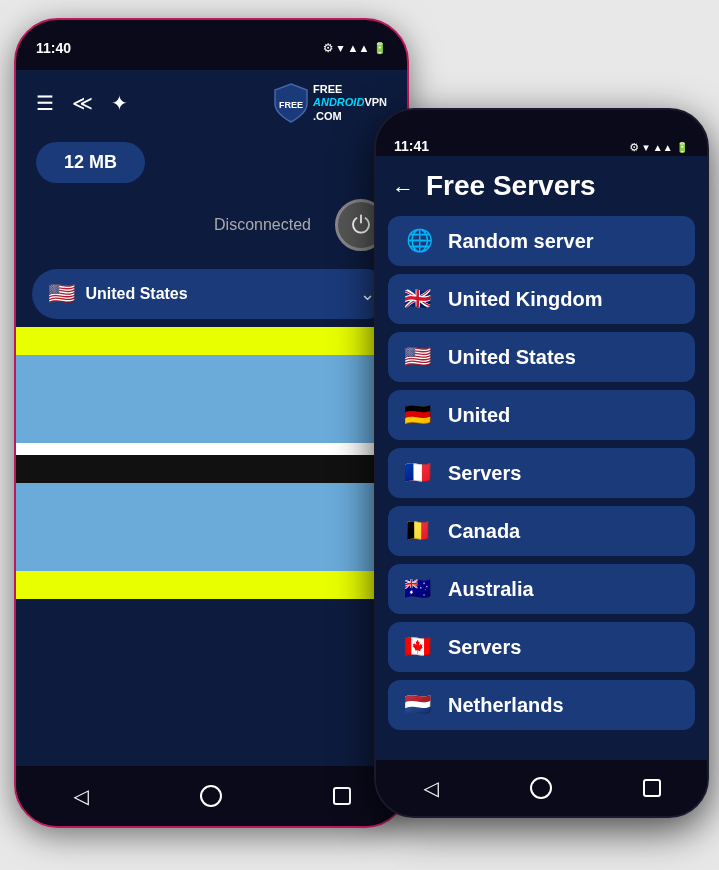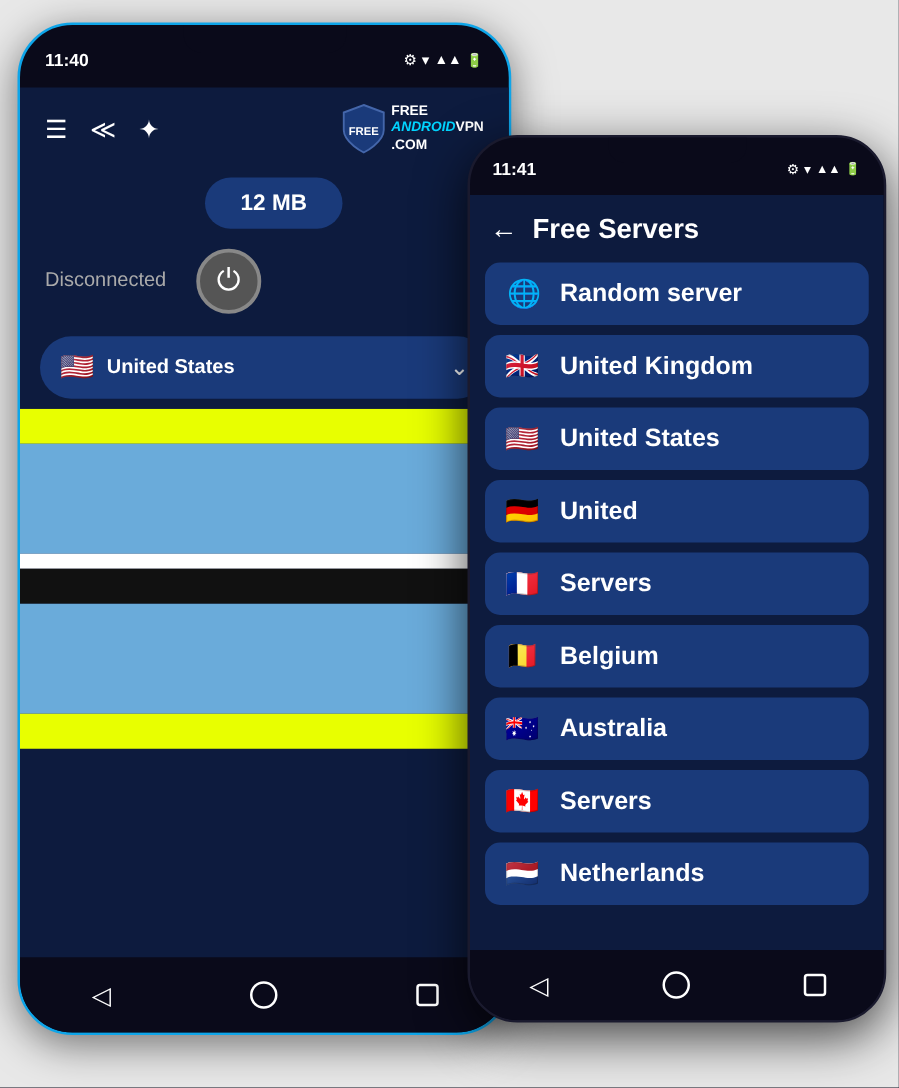--- a/index.html
+++ b/index.html
@@ -25,21 +25,21 @@
     .phone1 {
       position: absolute;
       left: 14px;
       top: 18px;
       width: 395px;
       height: 810px;
       background: #0a0a1a;
       border-radius: 44px;
       box-shadow: 0 8px 32px rgba(0,0,0,0.5);
       overflow: hidden;
-      border: 2px solid #0ea5e9;
+      border: 2px solid #be185d;
     }
 
     .phone1-notch {
       position: absolute;
       top: 0;
       left: 50%;
       transform: translateX(-50%);
       width: 130px;
       height: 22px;
       background: #0a0a1a;
@@ -123,40 +123,38 @@
     }
 
     .brand-text span {
       color: #00e5ff;
       font-style: italic;
     }
 
     
     .stats-row {
       display: flex;
-      justify-content: center;
       gap: 16px;
       padding: 10px 20px;
-      margin-left: 15px;
     }
 
     .stat-btn {
       background: #1a3a7a;
       border-radius: 24px;
       padding: 10px 28px;
       color: white;
       font-size: 18px;
       font-weight: bold;
     }
 
     
     .connection-row {
       display: flex;
       align-items: center;
-      justify-content: flex-start;
+      justify-content: flex-end;
       gap: 24px;
       padding: 6px 20px 10px;
     }
 
     .disconnected-label {
       color: #aaa;
       font-size: 16px;
     }
 
     .power-btn {
@@ -309,21 +307,21 @@
       z-index: 10;
     }
 
     .phone2-status-bar {
       position: absolute;
       top: 0;
       left: 0;
       right: 0;
       height: 44px;
       display: flex;
-      align-items: center;
+      align-items: flex-end;
       justify-content: space-between;
       padding: 6px 18px 0;
       z-index: 5;
     }
 
     .phone2-content {
       position: absolute;
       top: 46px;
       left: 0;
       right: 0;
@@ -341,21 +339,21 @@
     }
 
     .back-arrow {
       color: white;
       font-size: 22px;
       cursor: pointer;
     }
 
     .header-title {
       color: white;
-      font-size: 22px;
+      font-size: 28px;
       font-weight: bold;
     }
 
     .server-list {
       flex: 1;
       overflow-y: auto;
       padding: 4px 12px;
       display: flex;
       flex-direction: column;
       gap: 8px;
@@ -520,21 +518,21 @@
           <div class="server-item">
             <span class="server-flag">🇩🇪</span>
             <span class="server-name">United</span>
           </div>
           <div class="server-item">
             <span class="server-flag">🇫🇷</span>
             <span class="server-name">Servers</span>
           </div>
           <div class="server-item">
             <span class="server-flag">🇧🇪</span>
-            <span class="server-name">Belgium</span>
+            <span class="server-name">Canada</span>
           </div>
           <div class="server-item">
             <span class="server-flag">🇦🇺</span>
             <span class="server-name">Australia</span>
           </div>
           <div class="server-item">
             <span class="server-flag">🇨🇦</span>
             <span class="server-name">Servers</span>
           </div>
           <div class="server-item">

